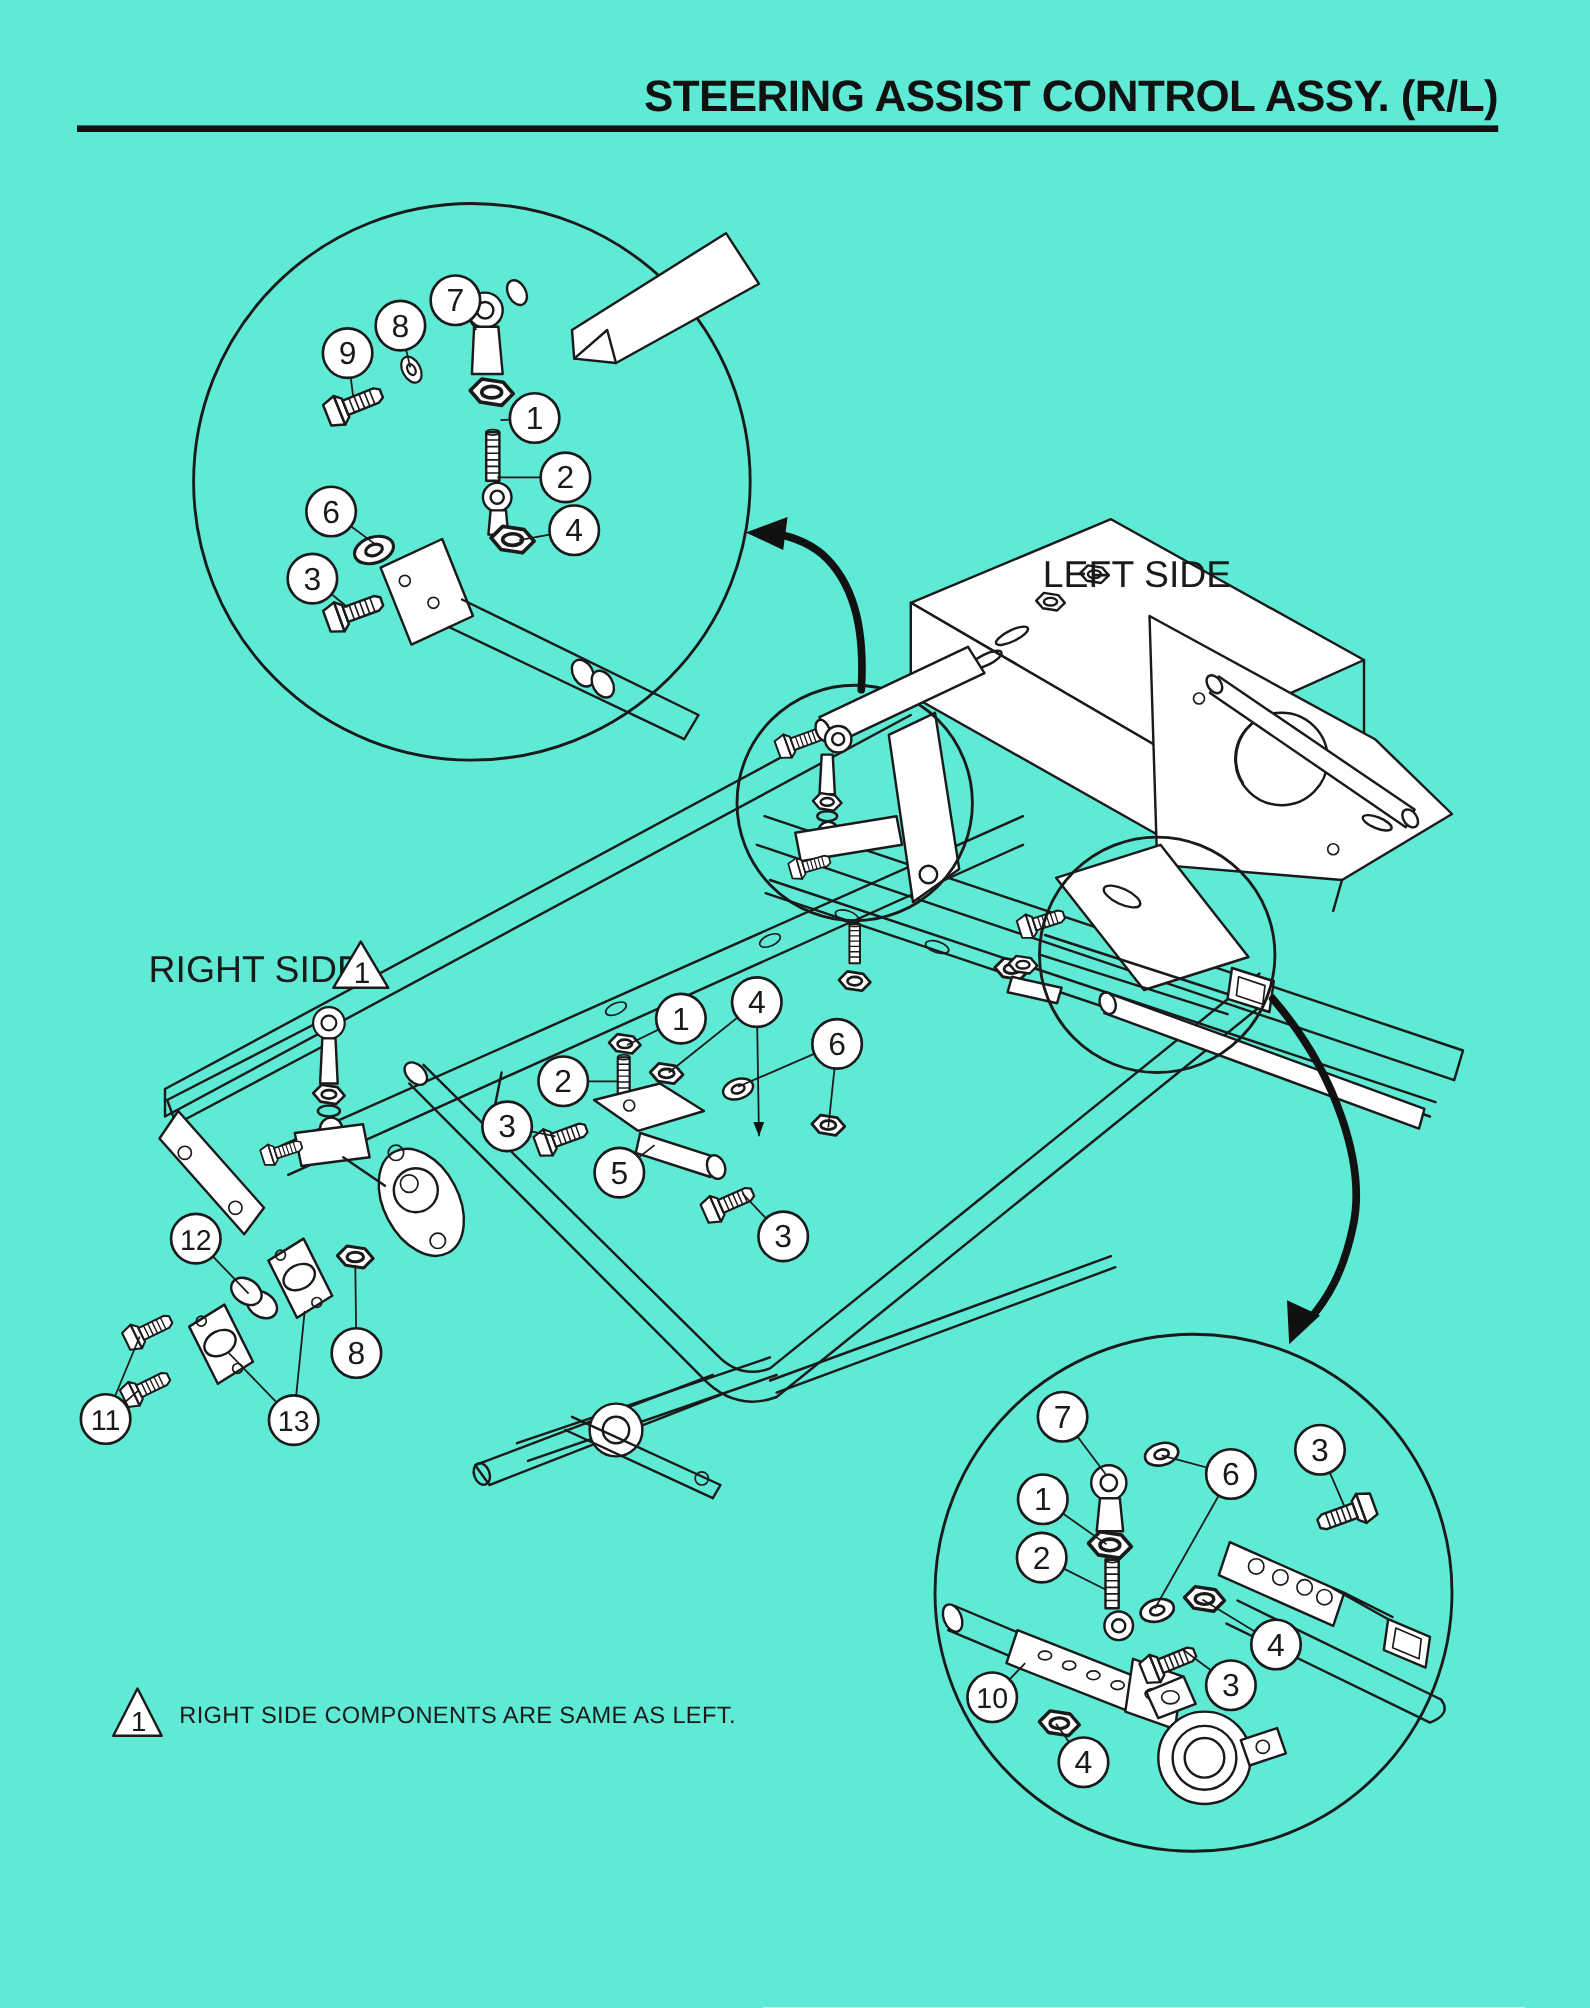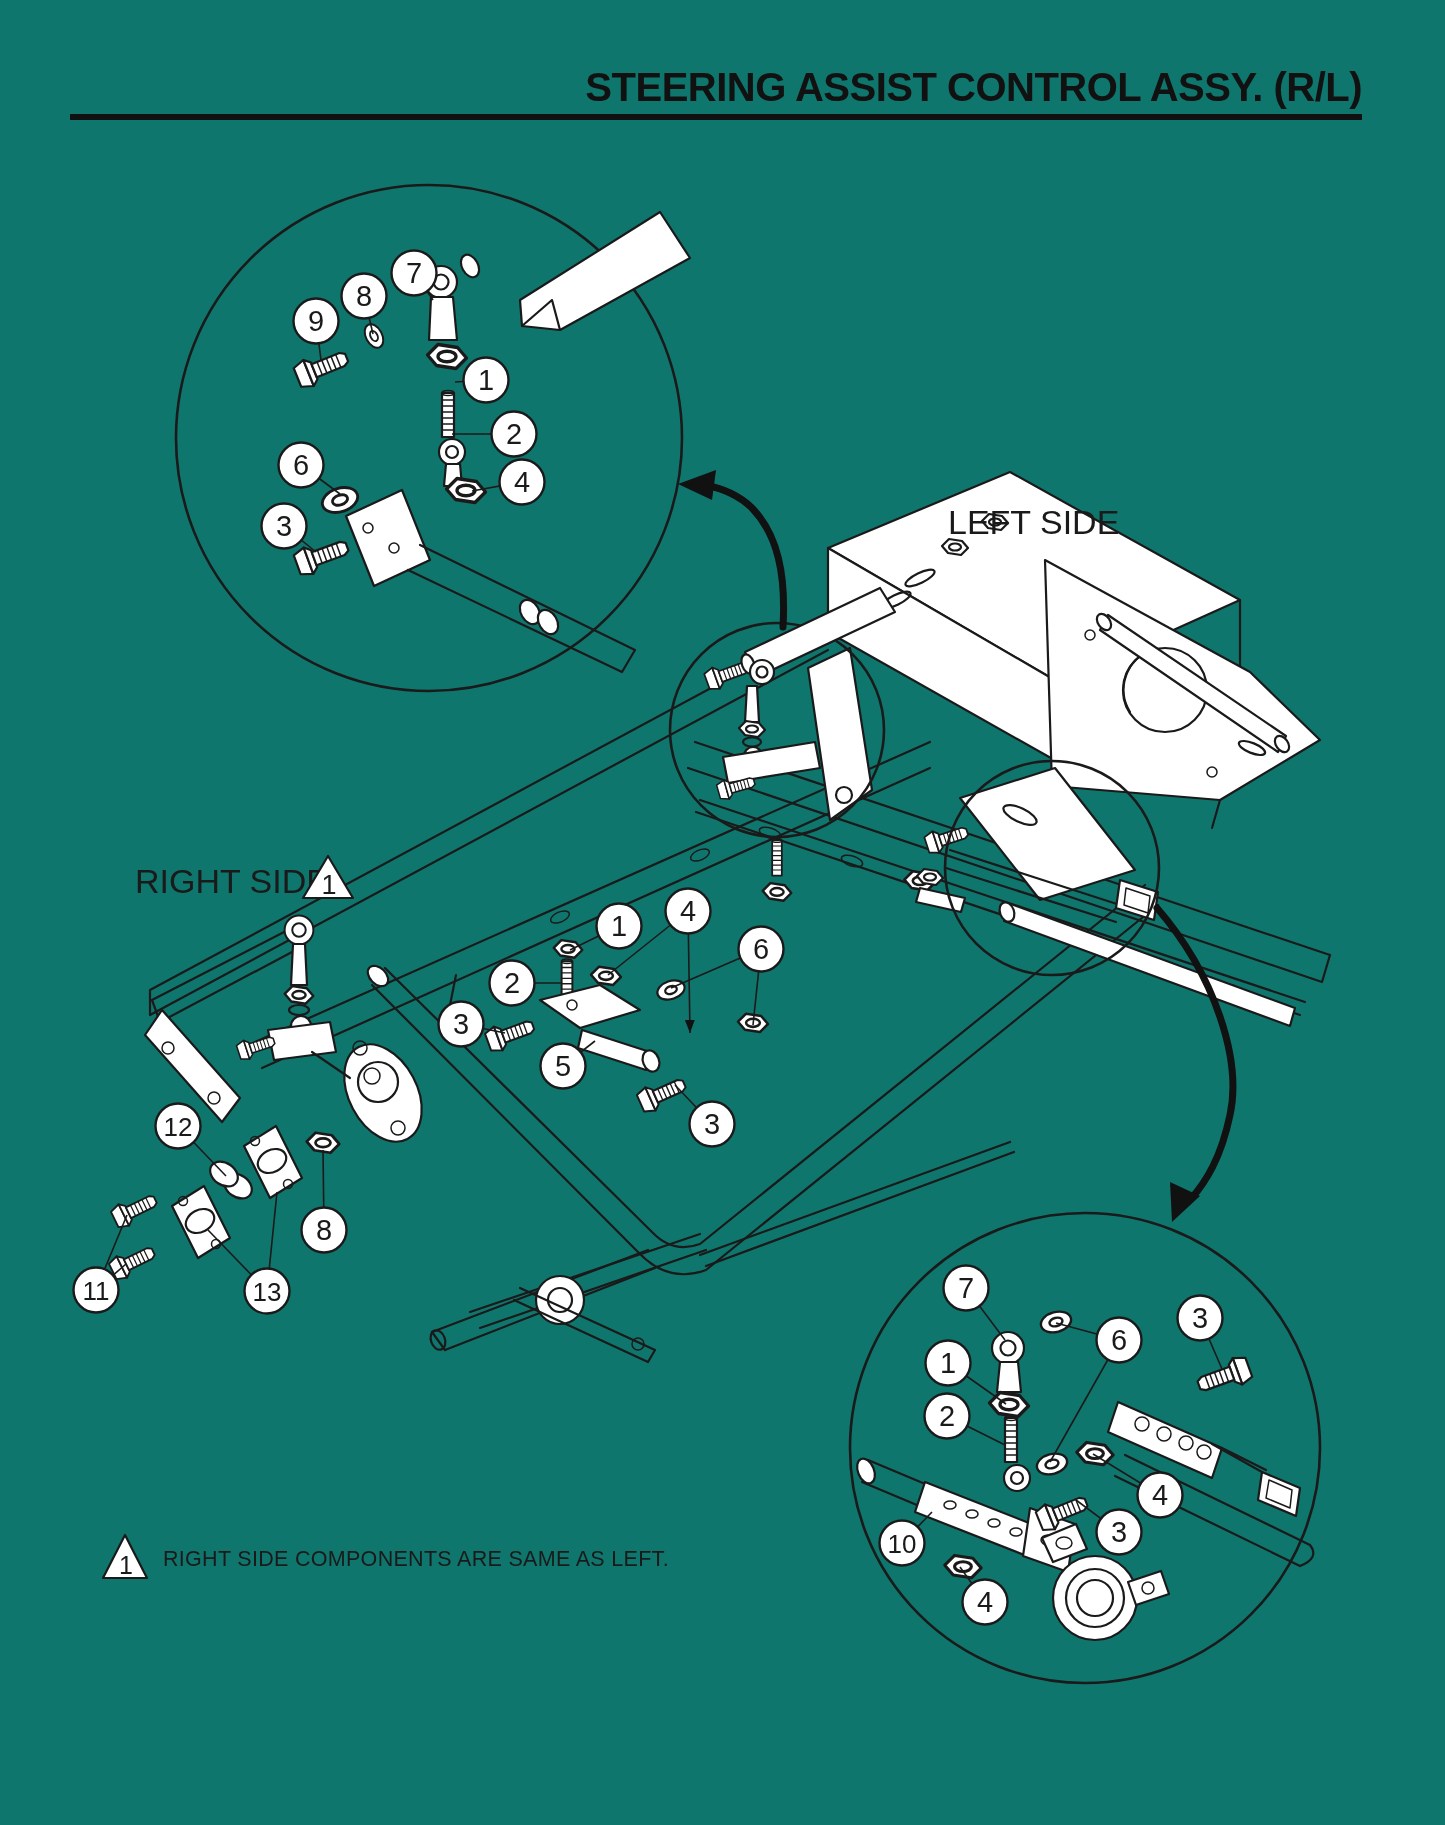--- a/index.html
+++ b/index.html
@@ -1,16 +1,16 @@
 <!DOCTYPE html>
 <html><head>
 <meta charset="utf-8">
 <style>
   html,body{margin:0;padding:0;background:#ffffff;}
-  .page{width:1445px;height:1825px;position:relative;background:#0f766e;margin:0 auto;
+  .page{width:1445px;height:1825px;position:relative;background:#5eead4;margin:0 auto;
         font-family:"Liberation Sans", sans-serif;}
   svg{display:block}
   .s2{stroke:#1a1a1a;stroke-width:2.2;fill:none;stroke-linecap:round;stroke-linejoin:round;}
   .s3{stroke:#1a1a1a;stroke-width:2.6;fill:none;stroke-linecap:round;stroke-linejoin:round;}
   .thin{stroke-width:1.5;}
   .fw{fill:#ffffff;stroke:#1a1a1a;stroke-width:2.2;stroke-linecap:round;stroke-linejoin:round;}
   .leader{stroke:#1a1a1a;stroke-width:1.6;fill:none;}
   .callout{fill:#ffffff;stroke:#1a1a1a;stroke-width:2.4;}
   .callout-num{fill:#1a1a1a;font-family:"Liberation Sans",sans-serif;text-anchor:middle;}
   .title-text{fill:#111;font-family:"Liberation Sans",sans-serif;font-weight:bold;

